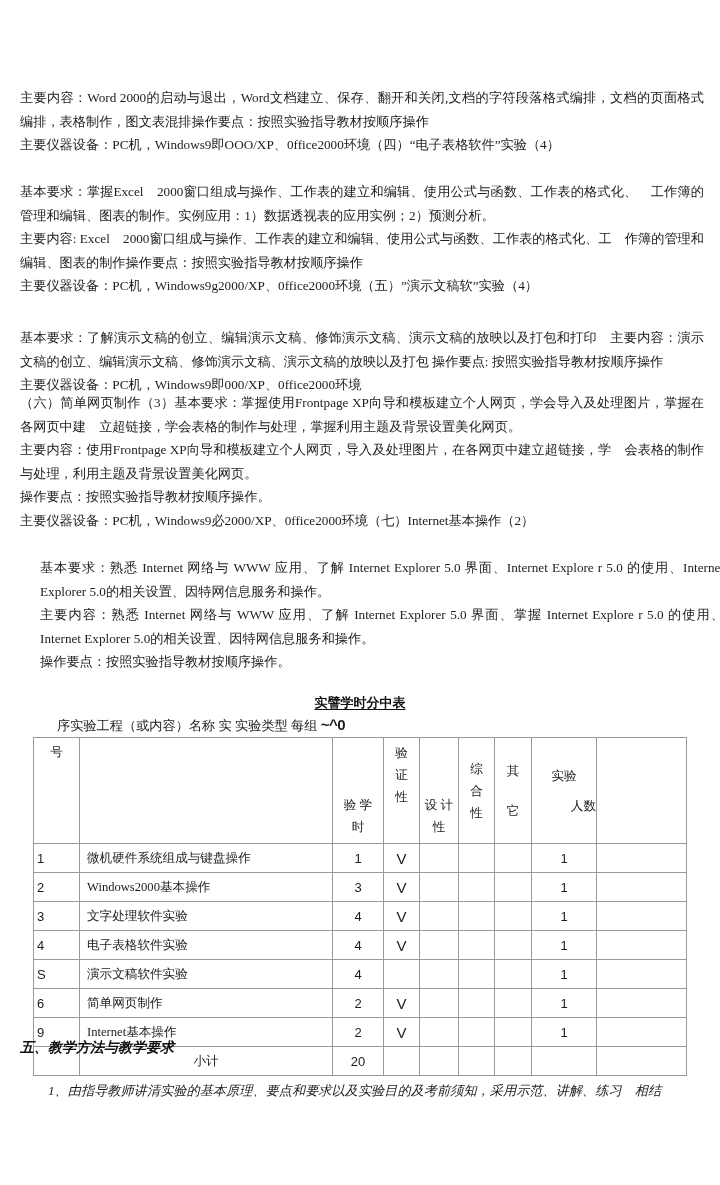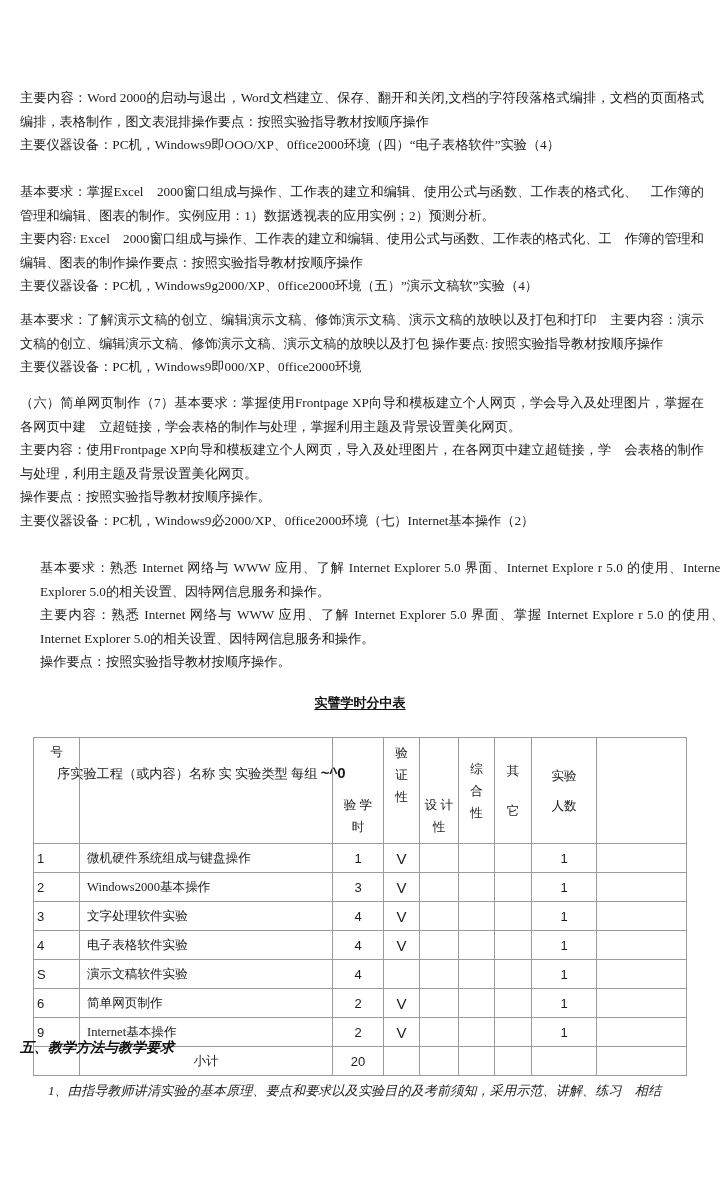--- a/index.html
+++ b/index.html
@@ -53,21 +53,20 @@
     text-decoration: underline;
     text-underline-offset: 2px;
   }
   .tbl-subhead {
     position: absolute;
     left: 57px;
     top: 716px;
     font-size: 13.2px;
     color: #1c1c1c;
     white-space: nowrap;
-    margin-top: 48px;
   }
   .tbl-subhead .odd {
     font-family: "Liberation Sans", sans-serif;
     font-weight: bold;
     font-size: 15px;
     letter-spacing: -0.5px;
   }
 
   
   table.hours {
@@ -158,27 +157,27 @@
     <p class="ln">主要内容：Word 2000的启动与退出，Word文档建立、保存、翻开和关闭,文档的字符段落格式编排，文档的页面格式编排，表格制作，图文表混排操作要点：按照实验指导教材按顺序操作</p>
     <p class="ln nowrapline">主要仪器设备：PC机，Windows9即OOO/XP、0ffice2000环境（四）“电子表格软件”实验（4）</p>
   </div>
 
   <div class="blk" style="top:180px;">
     <p class="ln">基本要求：掌握Excel　2000窗口组成与操作、工作表的建立和编辑、使用公式与函数、工作表的格式化、　工作簿的管理和编辑、图表的制作。实例应用：1）数据透视表的应用实例；2）预测分析。</p>
     <p class="ln">主要内容: Excel　2000窗口组成与操作、工作表的建立和编辑、使用公式与函数、工作表的格式化、工　作簿的管理和编辑、图表的制作操作要点：按照实验指导教材按顺序操作</p>
     <p class="ln nowrapline">主要仪器设备：PC机，Windows9g2000/XP、0ffice2000环境（五）”演示文稿软”实验（4）</p>
   </div>
 
-  <div class="blk" style="top:308px;">
+  <div class="blk" style="top:326px;">
     <p class="ln">基本要求：了解演示文稿的创立、编辑演示文稿、修饰演示文稿、演示文稿的放映以及打包和打印　主要内容：演示文稿的创立、编辑演示文稿、修饰演示文稿、演示文稿的放映以及打包 操作要点: 按照实验指导教材按顺序操作</p>
     <p class="ln serif-alt">主要仪器设备：PC机，Windows9即000/XP、0ffice2000环境</p>
   </div>
 
   <div class="blk" style="top:391px;">
-    <p class="ln">（六）简单网页制作（7）基本要求：掌握使用Frontpage XP向导和模板建立个人网页，学会导入及处理图片，掌握在各网页中建　立超链接，学会表格的制作与处理，掌握利用主题及背景设置美化网页。</p>
+    <p class="ln">（六）简单网页制作（3）基本要求：掌握使用Frontpage XP向导和模板建立个人网页，学会导入及处理图片，掌握在各网页中建　立超链接，学会表格的制作与处理，掌握利用主题及背景设置美化网页。</p>
     <p class="ln">主要内容：使用Frontpage XP向导和模板建立个人网页，导入及处理图片，在各网页中建立超链接，学　会表格的制作与处理，利用主题及背景设置美化网页。</p>
     <p class="ln">操作要点：按照实验指导教材按顺序操作。</p>
     <p class="ln nowrapline">主要仪器设备：PC机，Windows9必2000/XP、0ffice2000环境（七）Internet基本操作（2）</p>
   </div>
 
   <div class="blk" style="top:556px;margin-left:20px;">
     <p class="ln">基本要求：熟悉 Internet 网络与 WWW 应用、了解 Internet Explorer 5.0 界面、Internet Explore r 5.0 的使用、Internet Explorer 5.0的相关设置、因特网信息服务和操作。</p>
     <p class="ln">主要内容：熟悉 Internet 网络与 WWW 应用、了解 Internet Explorer 5.0 界面、掌握 Internet Explore r 5.0 的使用、Internet Explorer 5.0的相关设置、因特网信息服务和操作。</p>
     <p class="ln">操作要点：按照实验指导教材按顺序操作。</p>
   </div>
@@ -225,21 +224,21 @@
           <span class="vstack">综</span>
           <span class="vstack">合</span>
           <span class="vstack">性</span>
         </td>
         <td style="vertical-align:middle !important; padding-bottom:0 !important;">
           <span class="vstack" style="line-height:40px;">其</span>
           <span class="vstack" style="line-height:40px;">它</span>
         </td>
         <td style="vertical-align:middle !important; padding-bottom:0 !important;">
           <span class="vstack" style="line-height:30px;">实验</span>
-          <span class="vstack" style="line-height:30px;">人数</span>
+          <span class="vstack" style="line-height:30px;text-align:right;">人数</span>
         </td>
         <td></td>
       </tr>
 
       <tr>
         <td class="seq num">1</td>
         <td class="name">微机硬件系统组成与键盘操作</td>
         <td class="num">1</td>
         <td class="mark">V</td>
         <td></td>

